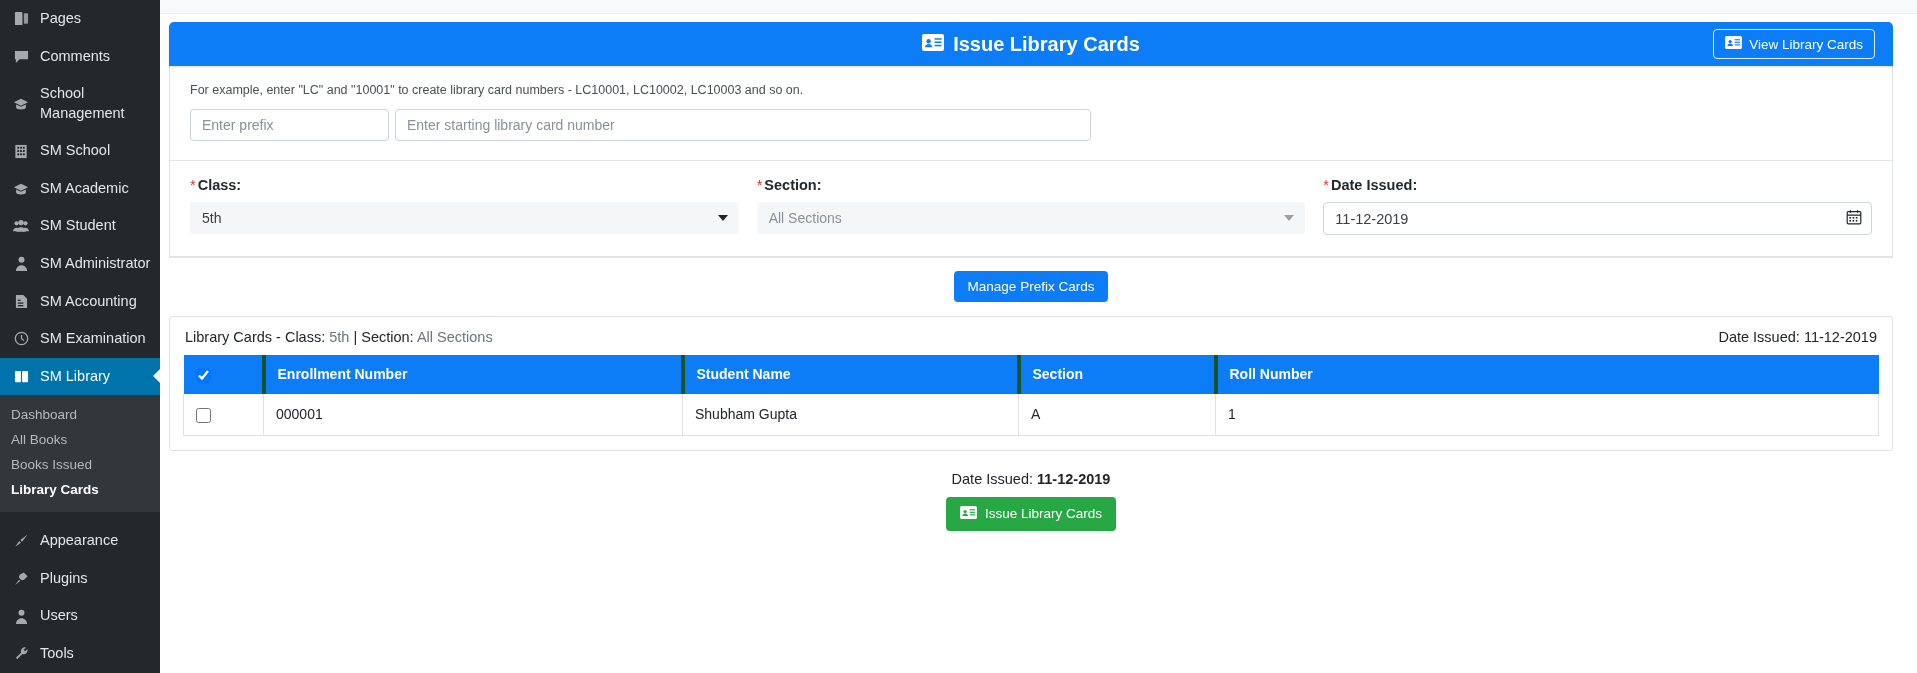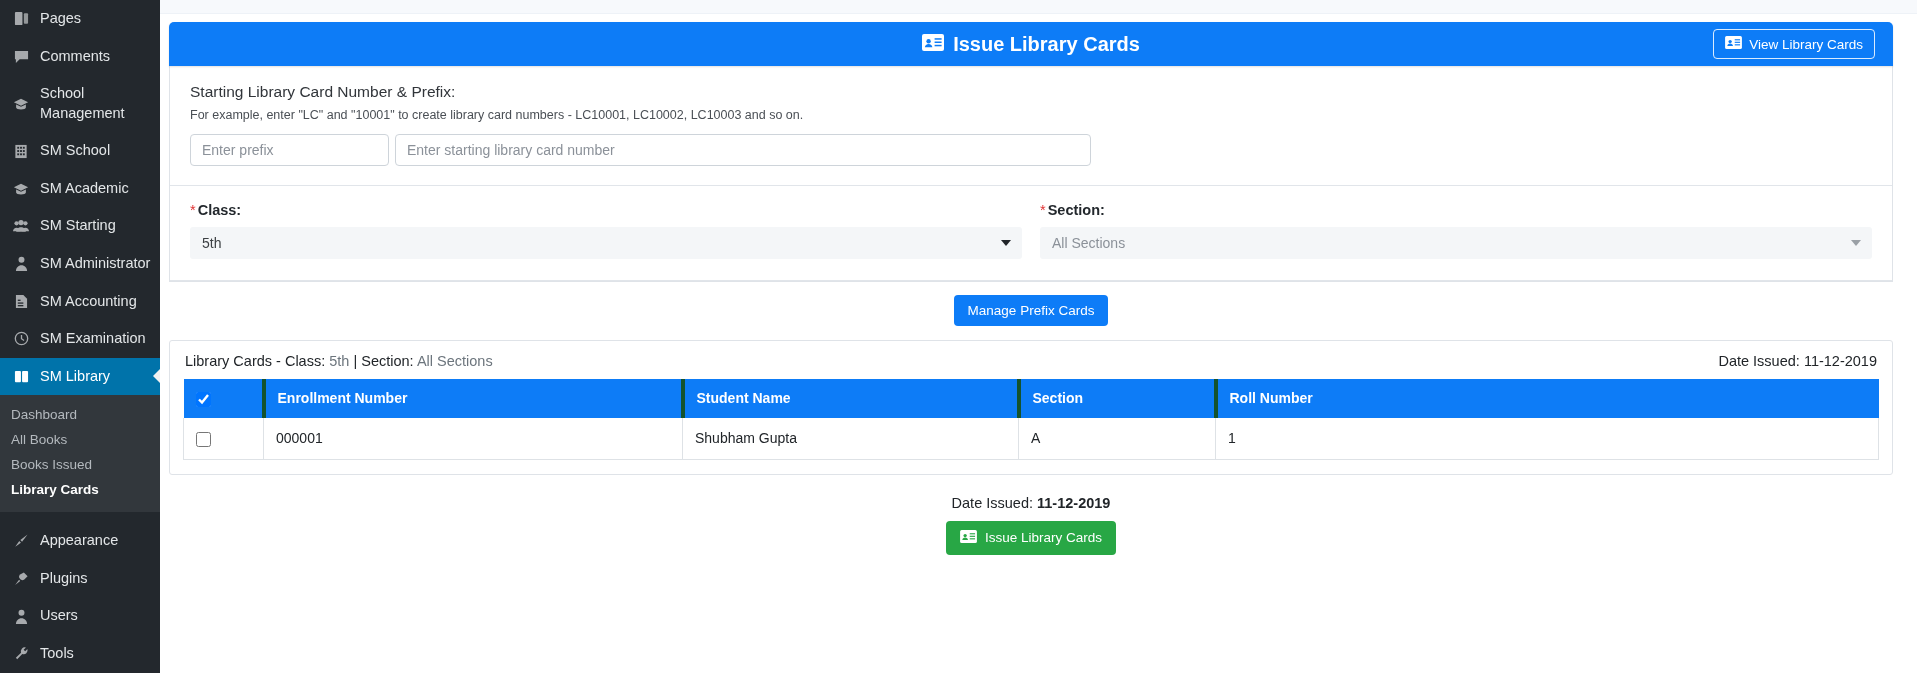--- a/index.html
+++ b/index.html
@@ -362,21 +362,21 @@
       <span class="sb-ico">
         <svg width="16" height="14" viewBox="0 0 18 14" fill="currentColor">
             <circle cx="4" cy="4" r="2.4"></circle>
             <circle cx="14" cy="4" r="2.4"></circle>
             <circle cx="9" cy="3.2" r="3"></circle>
             <path d="M0 13c0-2.3 1.8-4 4-4s4 1.7 4 4z"></path>
             <path d="M10 13c0-2.3 1.8-4 4-4s4 1.7 4 4z"></path>
             <path d="M3.6 13.5c0-3 2.4-5.2 5.4-5.2s5.4 2.2 5.4 5.2z"></path>
           </svg>
       </span>
-      <span>SM Starting</span>
+      <span>SM Student</span>
     </div>
 
     <div class="sb-item">
       <span class="sb-ico">
         <svg width="13" height="15" viewBox="0 0 14 16" fill="currentColor">
             <circle cx="7" cy="4" r="3.2"></circle>
             <path d="M1 16c0-3.3 2.7-6 6-6s6 2.7 6 6z"></path>
           </svg>
       </span>
       <span>SM Administrator</span>
@@ -505,21 +505,20 @@
                 </g>
               </svg>
           </span>
           <span>View Library Cards</span>
         </button>
       </div>
 
       <div class="panel">
 
         <div id="prefix-section">
-          <div id="prefix-title">Starting Library Card Number &amp; Prefix:</div>
           <div id="prefix-help">For example, enter "LC" and "10001" to create library card numbers - LC10001, LC10002, LC10003 and so on.</div>
           <div class="inputs-row">
             <input id="prefix-input" class="txtinput" type="text" placeholder="Enter prefix" style="">
             <input id="startnum-input" class="txtinput" type="text" placeholder="Enter starting library card number" style="">
           </div>
         </div>
 
         <div id="selects-section">
 
           <div class="field">
@@ -535,20 +534,42 @@
           <div class="field">
             <div class="field-label">
               <span class="req">*</span><span>Section:</span>
             </div>
             <div class="fakeselect disabled">
               <span>All Sections</span>
               <span class="caret"></span>
             </div>
           </div>
 
+          <div class="field">
+            <div class="field-label">
+              <span class="req">*</span><span>Date Issued:</span>
+            </div>
+            <div class="dateinput">
+              <span>11-12-2019</span>
+              <span>
+                <svg width="16" height="16" viewBox="0 0 16 16" fill="none" stroke="#212529" stroke-width="1.2">
+                    <rect x="1.2" y="2.6" width="13.6" height="12.2" rx="1"></rect>
+                    <path d="M1.2 6.2h13.6M4.4 1.2v2.6M11.6 1.2v2.6"></path>
+                    <g fill="#212529" stroke="none">
+                      <rect x="3.4" y="8" width="1.6" height="1.6"></rect>
+                      <rect x="6.6" y="8" width="1.6" height="1.6"></rect>
+                      <rect x="9.8" y="8" width="1.6" height="1.6"></rect>
+                      <rect x="3.4" y="11" width="1.6" height="1.6"></rect>
+                      <rect x="6.6" y="11" width="1.6" height="1.6"></rect>
+                      <rect x="9.8" y="11" width="1.6" height="1.6"></rect>
+                    </g>
+                  </svg>
+              </span>
+            </div>
+          </div>
 
         </div>
       </div>
 
       <div id="manage-row">
         <button class="btn-blue">Manage Prefix Cards</button>
       </div>
 
       <div id="results-panel">
         <div id="results-head">

